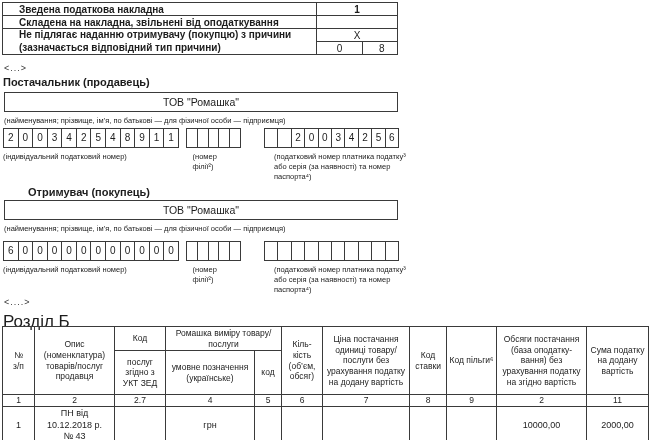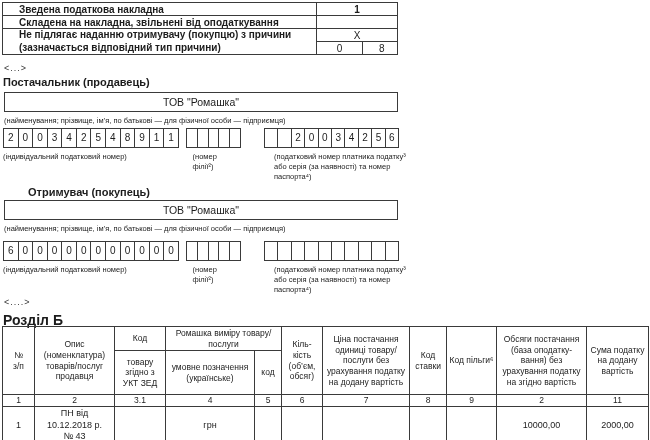--- a/index.html
+++ b/index.html
@@ -44,21 +44,21 @@
   .g2 { width:55px; margin-left:7px; }
   .g3 { width:135px; margin-left:23px; }
 
   .cap-row { display:flex; align-items:flex-start; }
   .cap-row .c1 { width:176px; }
   .cap-row .c2 { width:55px; margin-left:7px; }
   .cap-row .c2 .small-cap { width:42px; margin:0 auto; }
   .cap-row .c3 { width:135px; margin-left:33px; }
 
   
-  .secb-title { font-size:14px; font-weight:bold; }
+  .secb-title { font-size:17px; font-weight:normal; }
   table.secb { border-collapse:collapse; table-layout:fixed; width:646px; }
   table.secb td {
     border:1px solid #3a3a3a; text-align:center; vertical-align:middle;
     font-size:8.5px; line-height:1.25; padding:1px 2px;
     white-space:pre-line; word-wrap:break-word;
   }
   tr.h1 td { height:22px; }
   tr.h2 td { height:44px; }
   tr.nums td { height:12px; padding:0 1px; }
   tr.datarow td { height:31px; font-size:9px; }
@@ -229,28 +229,28 @@
 (об’єм,
 обсяг)</td>
     <td rowspan="2">Ціна постачання одиниці товару/ послуги без урахування податку на додану вартість</td>
     <td rowspan="2">Код ставки</td>
     <td rowspan="2">Код пільги⁶</td>
     <td rowspan="2">Обсяги постачання (база оподатку-
 вання) без урахування податку на згідно вартість</td>
     <td rowspan="2">Сума податку на додану вартість</td>
   </tr>
   <tr class="h2">
-    <td>товару згідно з УКТ ЗЕД</td>
+    <td>послуг згідно з УКТ ЗЕД</td>
     <td>умовне позначення (українське)</td>
     <td>код</td>
   </tr>
   <tr class="nums">
     <td>1</td>
     <td>2</td>
-    <td>3.1</td>
+    <td>2.7</td>
     <td>4</td>
     <td>5</td>
     <td>6</td>
     <td>7</td>
     <td>8</td>
     <td>9</td>
     <td>2</td>
     <td>11</td>
   </tr>
   <tr class="datarow">

